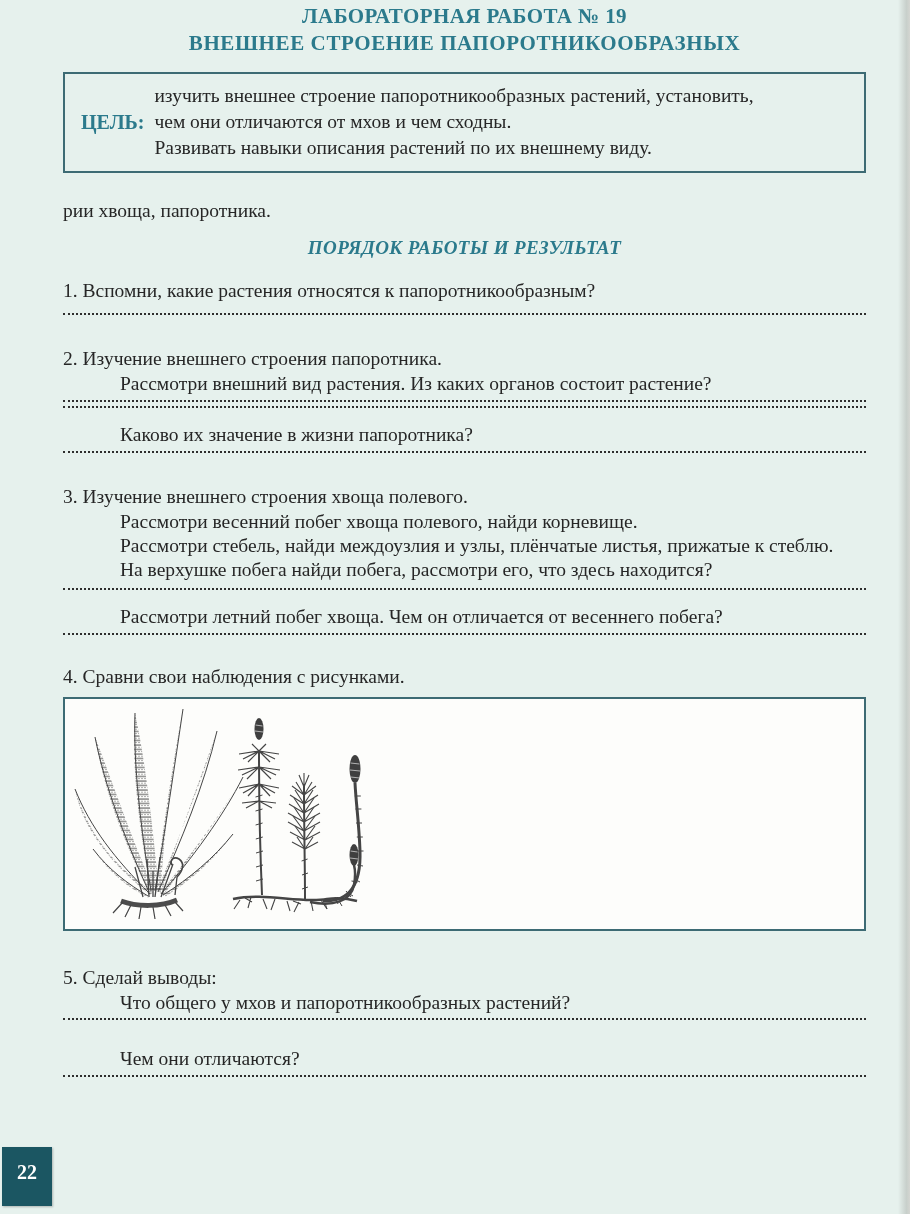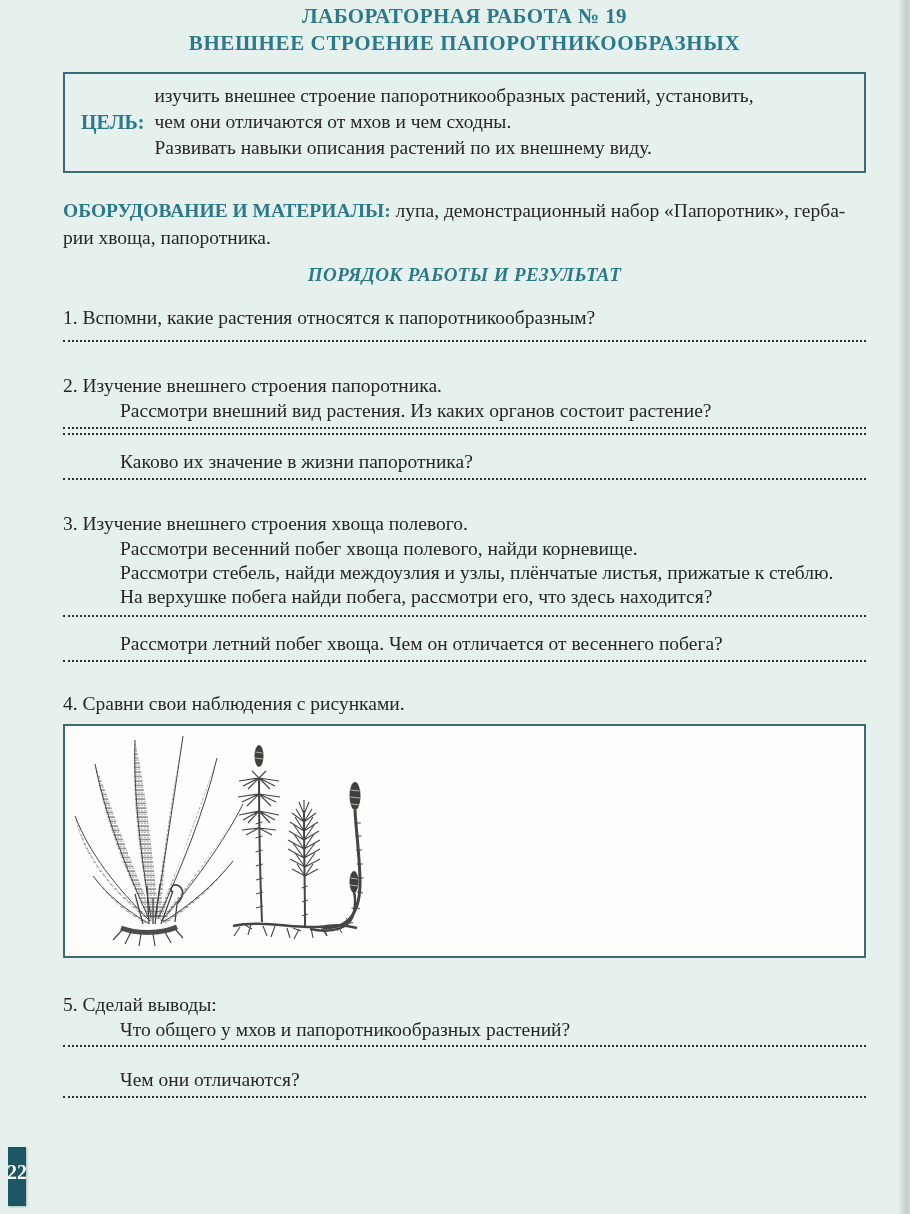--- a/index.html
+++ b/index.html
@@ -53,21 +53,21 @@
   .sub{font-size:19.5px;line-height:24px;padding-left:57px;white-space:nowrap;}
   .dots{
     height:0;border-bottom:2px dotted #2e2e2e;width:100%;
   }
   .figure-box{
     margin-top:7px;height:230px;background:var(--figure-bg);
     border:2px solid var(--line);position:relative;
   }
   .figure-box svg{position:absolute;left:0;top:0;}
   .page-tab{
-    position:absolute;left:8px;top:1147px;width:18px;height:59px;
+    position:absolute;left:2px;top:1147px;width:50px;height:59px;
     background:var(--pagebox-bg);
     display:flex;align-items:flex-start;justify-content:center;
     box-shadow:1px 1px 2px rgba(0,0,0,.25);
   }
   .page-tab span{
     color:var(--pagebox-text);font-weight:bold;font-size:20px;margin-top:14px;
   }
   .scan-edge{
     position:absolute;right:0;top:0;width:12px;height:1214px;
     background:linear-gradient(to right, rgba(120,120,120,0), rgba(130,130,125,.30) 70%, rgba(190,180,175,.45));
@@ -77,41 +77,40 @@
   .mt-it1{margin-top:19px;}
   .mt-d1{margin-top:9px;}
   .mt-it2{margin-top:31px;}
   .mt-q{margin-top:15px;}
   .mt-dq{margin-top:4px;}
   .mt-it3{margin-top:31px;}
   .mt-d3{margin-top:6px;}
   .mt-it4{margin-top:29px;}
   .mt-it5{margin-top:34px;}
   .mt-d5{margin-top:3px;}
-  .mt-q5{margin-top:21px;}
+  .mt-q5{margin-top:27px;}
 </style>
 </head>
 <body>
 
 <div class="content">
 
   <div class="title1 t-center">ЛАБОРАТОРНАЯ РАБОТА № 19</div>
   <div class="title2 t-center">ВНЕШНЕЕ СТРОЕНИЕ ПАПОРОТНИКООБРАЗНЫХ</div>
 
   <div class="goal-box">
     <span class="goal-label">ЦЕЛЬ:</span>
     <div class="goal-text">
       <div>изучить внешнее строение папоротникообразных растений, установить,</div>
       <div>чем они отличаются от мхов и чем сходны.</div>
       <div>Развивать навыки описания растений по их внешнему виду.</div>
     </div>
   </div>
 
   <div class="equip">
-    <div><span class="equip-label">ОБОРУДОВАНИЕ И МАТЕРИАЛЫ:</span> <span>лупа, демонстрационный набор «Папоротник», герба-</span></div>
     <div>рии хвоща, папоротника.</div>
   </div>
 
   <div class="proc-heading t-center">ПОРЯДОК РАБОТЫ И РЕЗУЛЬТАТ</div>
 
   <div class="item mt-it1">1. Вспомни, какие растения относятся к папоротникообразным?</div>
   <div class="dots mt-d1"></div>
 
   <div class="item mt-it2">2. Изучение внешнего строения папоротника.</div>
   <div class="sub">Рассмотри внешний вид растения. Из каких органов состоит растение?</div>

